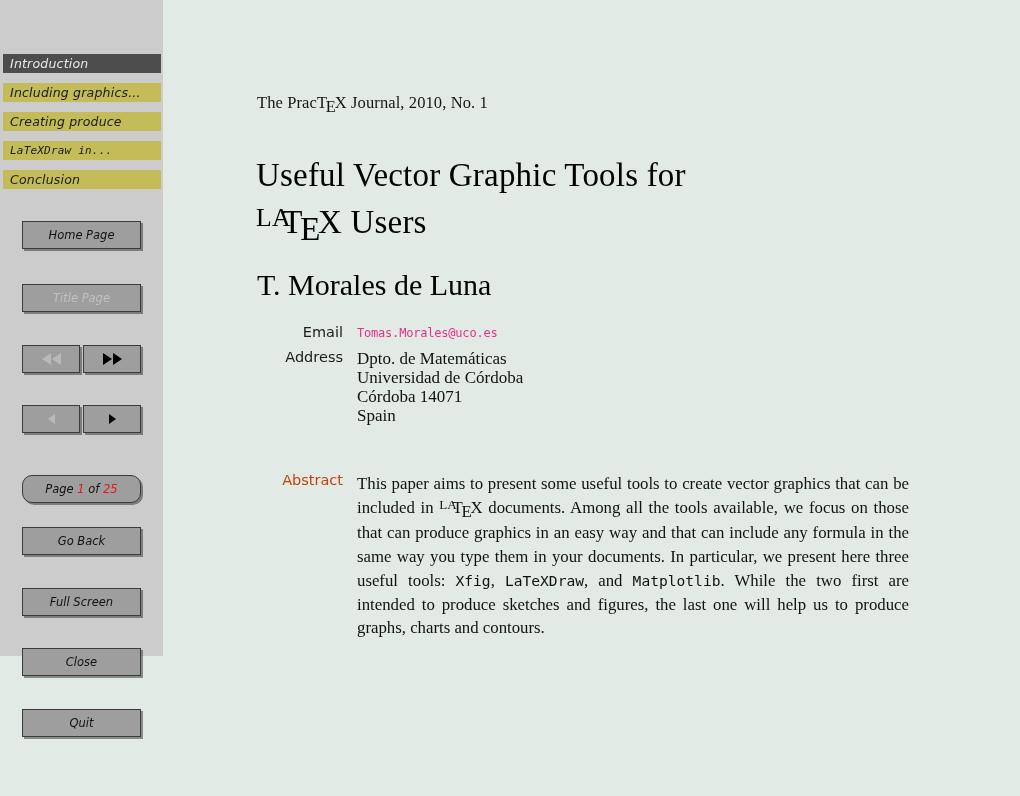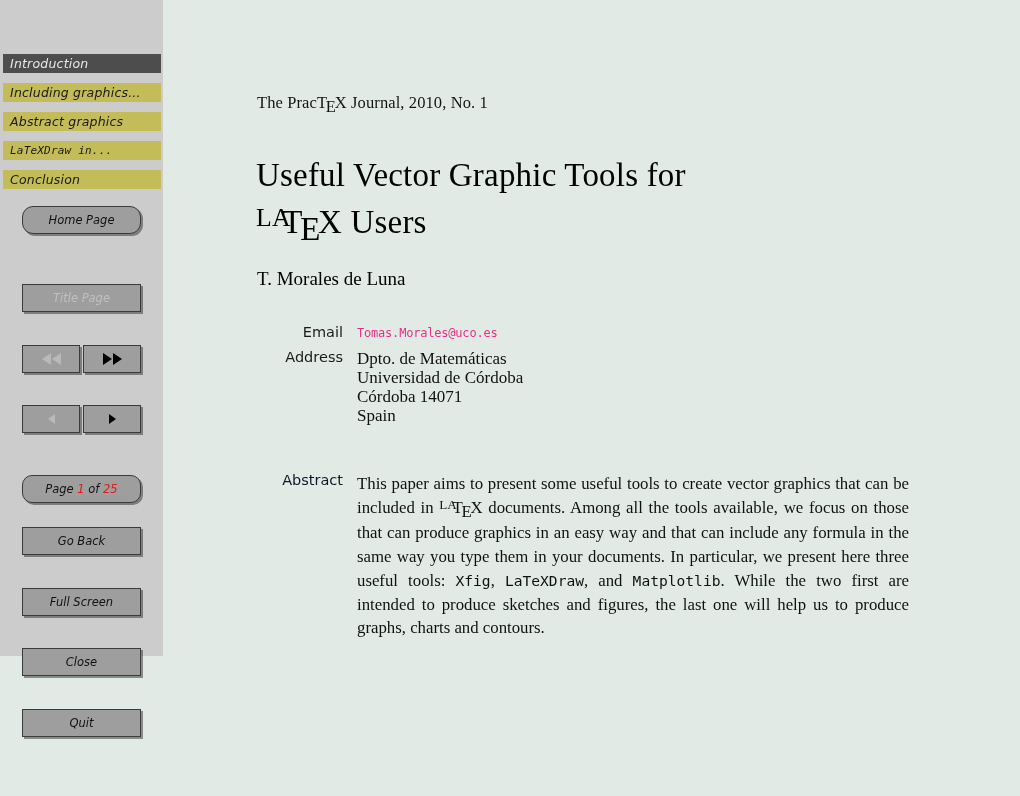--- a/index.html
+++ b/index.html
@@ -116,21 +116,21 @@
     width: 560px;
     font-size: 33px;
     line-height: 47px;
     color: #000;
     letter-spacing: 0.2px;
   }
 
   #author {
     position: absolute;
     left: 94px; top: 268px;
-    font-size: 19px;
+    font-size: 30px;
     color: #000;
   }
 
   
   .tex  { white-space: nowrap; }
   .tex .e {
     display: inline-block;
     transform: translateY(0.22em);
     margin: 0 -0.075em;
   }
@@ -149,21 +149,21 @@
   .meta-label {
     width: 97px;
     text-align: right;
     font-family: "DejaVu Sans", sans-serif;
     font-size: 14.5px;
     color: #1b1b1b;
     padding-right: 14px;
     box-sizing: border-box;
     flex: none;
   }
-  .meta-label.abstract { color: #0f172a; }
+  .meta-label.abstract { color: #c2410c; }
   .meta-value {
     font-size: 17px;
     color: #111;
     line-height: 19px;
   }
   .meta-value.mono {
     font-family: "DejaVu Sans Mono", monospace;
     font-size: 12px;
     color: #e8308a;
     letter-spacing: -0.2px;
@@ -185,27 +185,27 @@
 </style>
 </head>
 <body>
 
 <div id="sidebar">
 
   <div class="nav-tab active" style="top:54px;">Introduction</div>
 
   <div class="nav-tab olive" style="top:83px;">Including graphics...</div>
 
-  <div class="nav-tab olive" style="top:112px;">Abstract graphics</div>
+  <div class="nav-tab olive" style="top:112px;">Creating produce</div>
 
   <div class="nav-tab olive mono" style="top:141px;">LaTeXDraw in...</div>
 
   <div class="nav-tab olive" style="top:170px;">Conclusion</div>
 
-  <div class="btn wide" style="top:206px;border-radius:11px;">Home Page</div>
+  <div class="btn wide" style="top:221px;">Home Page</div>
 
   <div class="btn wide disabled" style="top:284px;">Title Page</div>
 
   <div class="btn halfL" style="top:345px;">
     <span class="tri-pair">
       <span class="tri tri-l"></span>
         <span class="tri tri-l"></span>
     </span>
   </div>
   <div class="btn halfR" style="top:345px;">

